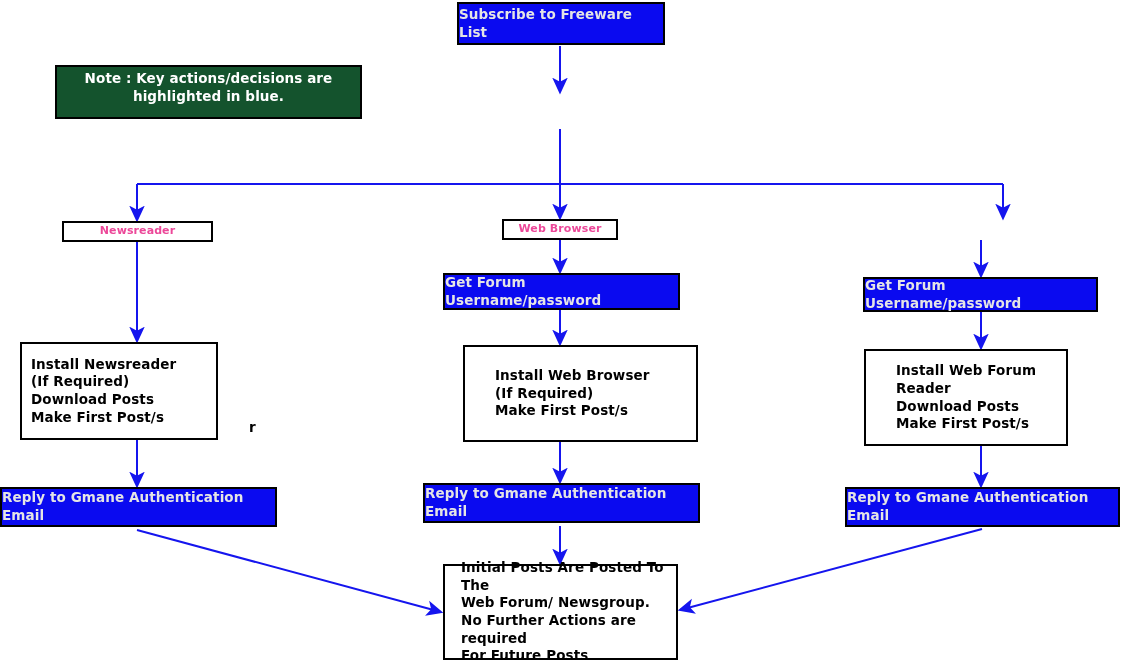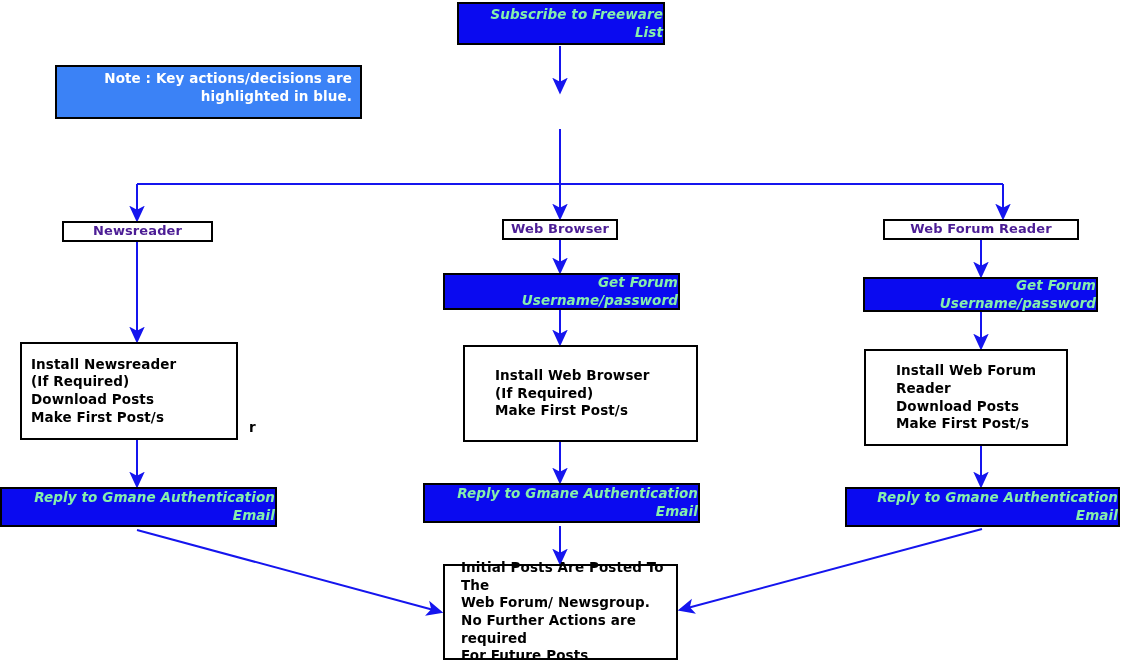--- a/index.html
+++ b/index.html
@@ -32,41 +32,40 @@
     border: 2px solid #000000;
     display: flex;
     align-items: center;
     font-weight: bold;
     line-height: 1.30;
     white-space: pre-line;
     letter-spacing: 0.1px;
   }
   .node.blue {
     background: #0A0AF0;
-    color: #86efac;
+    color: #e5e5e5;
     justify-content: center;
-    text-align: right;
+    text-align: left;
     font-size: 13.5px;
-    font-style: italic;
   }
   .node.red {
-    background: #3b82f6;
+    background: #14532d;
     color: #ffffff;
     justify-content: flex-start;
-    text-align: right;
+    text-align: center;
     font-size: 13.5px;
     padding: 3px 8px;
     align-items: flex-start;
   }
   .node.plain {
     background: #ffffff;
-    color: #4c1d95;
+    color: #ec4899;
     justify-content: center;
     text-align: center;
-    font-size: 13px;
+    font-size: 11px;
   }
   .node.plain-left {
     background: #ffffff;
     color: #000000;
     justify-content: flex-start;
     text-align: left;
     font-size: 13.5px;
     padding-left: 30px;
   }
   .node.plain-left.final {
@@ -127,27 +126,26 @@
 
   <div class="node red" style="left:55px; top:65px; width:307px; height:54px;">Note :  Key actions/decisions are highlighted in blue.</div>
 
   <div class="node blue" style="left:457px; top:2px; width:208px; height:43px;">Subscribe to Freeware List</div>
 
 
   <div class="node plain" style="left:62px; top:221px; width:151px; height:21px;">Newsreader</div>
 
   <div class="node plain" style="left:502px; top:219px; width:116px; height:21px;">Web Browser</div>
 
-  <div class="node plain" style="left:883px; top:219px; width:196px; height:21px;">Web Forum Reader</div>
 
   <div class="node blue" style="left:443px; top:273px; width:237px; height:37px;">Get Forum Username/password</div>
 
   <div class="node blue" style="left:863px; top:277px; width:235px; height:35px;">Get Forum Username/password</div>
 
-  <div class="node plain-left" style="left:20px; top:342px; width:218px; height:98px;padding-left:9px;">Install Newsreader
+  <div class="node plain-left" style="left:20px; top:342px; width:198px; height:98px;padding-left:9px;">Install Newsreader
 (If Required)
 Download Posts
 Make First Post/s</div>
 
   <div class="node plain-left" style="left:463px; top:345px; width:235px; height:97px;">Install Web Browser
 (If Required)
 Make First Post/s</div>
 
   <div class="node plain-left" style="left:864px; top:349px; width:204px; height:97px;">Install Web Forum Reader
 Download Posts

